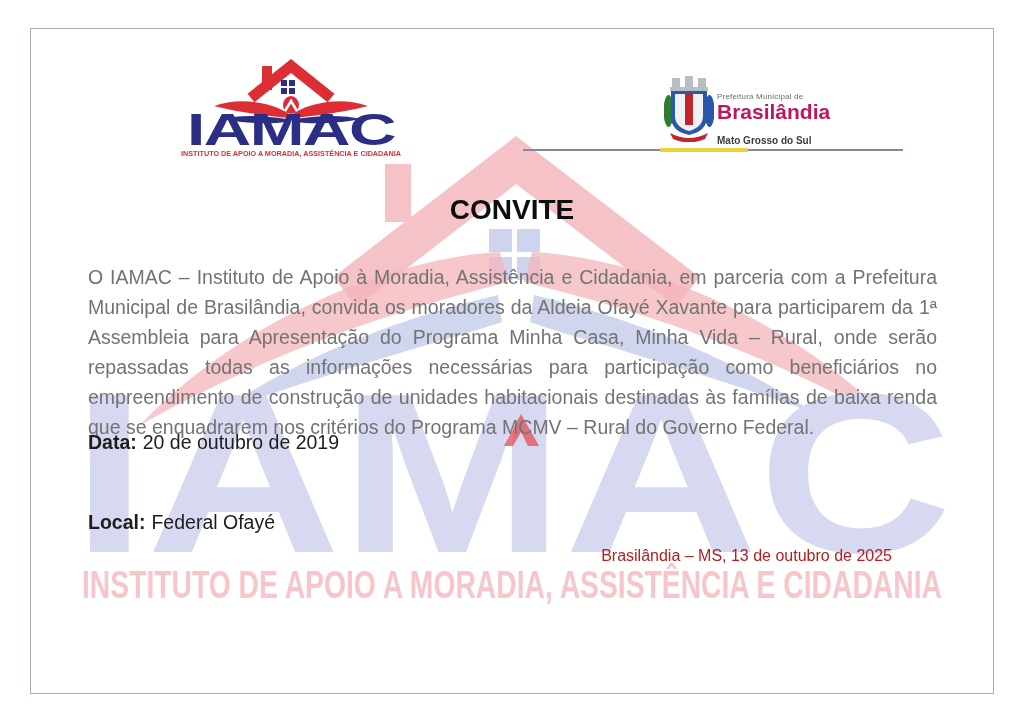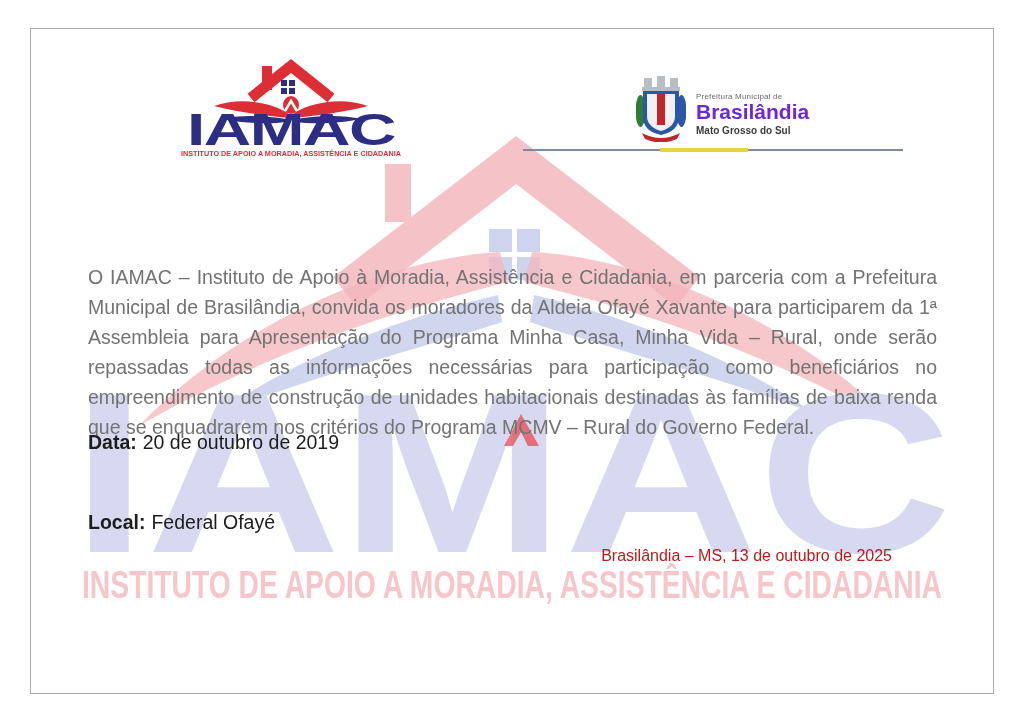--- a/index.html
+++ b/index.html
@@ -2,25 +2,25 @@
 <html><head>
 <meta charset="utf-8">
 <style>
   * { margin:0; padding:0; box-sizing:border-box; }
   html,body { width:1024px; height:725px; background:#ffffff; font-family:"Liberation Sans", sans-serif; overflow:hidden; }
   .page { position:absolute; inset:0; width:1024px; height:725px; background:#fff; }
   .page-border { position:absolute; left:30px; top:28px; width:964px; height:666px; border:1px solid #a8abb2; z-index:1; }
   .wm-svg { position:absolute; left:0; top:0; z-index:0; }
 
   .logo-left { position:absolute; left:176px; top:58px; z-index:2; }
-  .logo-right { position:absolute; left:636px; top:76px; z-index:2; display:flex; gap:10px; align-items:flex-start; }
+  .logo-right { position:absolute; left:664px; top:76px; z-index:2; display:flex; gap:3px; align-items:flex-start; }
   .coat-text { padding-top:16px; }
   .coat-text .small { font-size:8px; color:#6b6b6b; letter-spacing:.2px; }
-  .coat-text .big { font-size:21px; font-weight:bold; color:#6d28d9; line-height:1.05; }
-  .coat-text .state { font-size:10px; font-weight:bold; color:#3c3c3c; margin-top:2px; }
+  .coat-text .big { font-size:21px; font-weight:bold; color:#be185d; line-height:1.05; }
+  .coat-text .state { font-size:10px; font-weight:bold; color:#3c3c3c; margin-top:12px; }
 
   .sep-line { position:absolute; left:523px; top:149px; width:380px; height:2px; background:#7e8aa0; z-index:2; }
   .sep-yellow { position:absolute; left:137px; top:-1px; width:88px; height:4px; background:#e8d23f; }
 
   .title { position:absolute; left:0; top:194px; width:1024px; text-align:center; font-size:28px; font-weight:bold; color:#0d0d0d; z-index:2; }
   .body-text { position:absolute; left:88px; top:262px; width:849px; font-size:19.5px; line-height:30px; color:#737373; text-align:justify; text-justify:inter-word; z-index:2; }
   .detail { position:absolute; left:88px; font-size:19.5px; color:#1d1d1d; z-index:2; }
   .detail .lbl { font-weight:bold; margin-right:6px;text-align:center; }
   .detail-0 { top:431px; } .detail-1 { top:471px; } .detail-2 { top:511px; }
   .dateline { position:absolute; right:132px; top:547px; font-size:16px; color:#b91c1c; z-index:2; }
@@ -94,20 +94,21 @@
       <div class="small">Prefeitura Municipal de</div>
       <div class="big">Brasilândia</div>
       <div class="state">Mato Grosso do Sul</div>
     </div>
   </div>
 
   <div class="sep-line">
     <div class="sep-yellow"></div>
   </div>
 
+  <div class="title">CONVITE</div>
 
   <p class="body-text">O IAMAC – Instituto de Apoio à Moradia, Assistência e Cidadania, em parceria com a Prefeitura Municipal de Brasilândia, convida os moradores da Aldeia Ofayé Xavante para participarem da 1ª Assembleia para Apresentação do Programa Minha Casa, Minha Vida – Rural, onde serão repassadas todas as informações necessárias para participação como beneficiários no empreendimento de construção de unidades habitacionais destinadas às famílias de baixa renda que se enquadrarem nos critérios do Programa MCMV – Rural do Governo Federal.</p>
 
   <div class="detail detail-0">
     <span class="lbl">Data:</span><span>20 de outubro de 2019</span>
   </div>
   <div class="detail detail-2">
     <span class="lbl">Local:</span><span>Federal Ofayé</span>
   </div>
 

